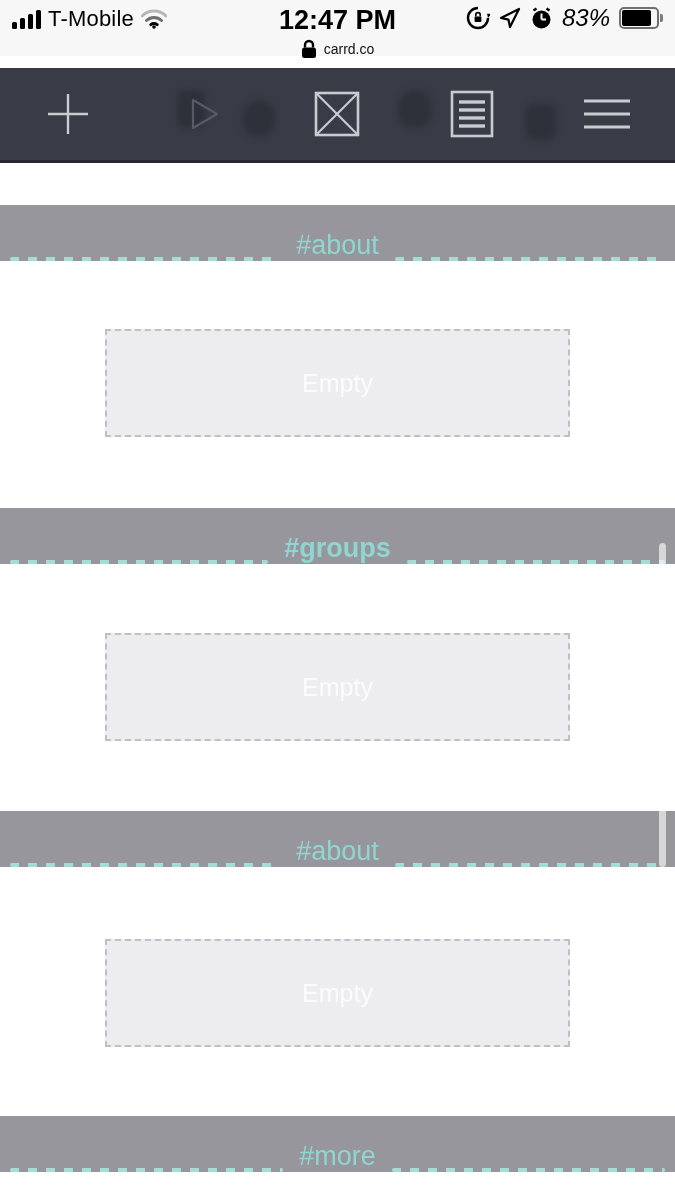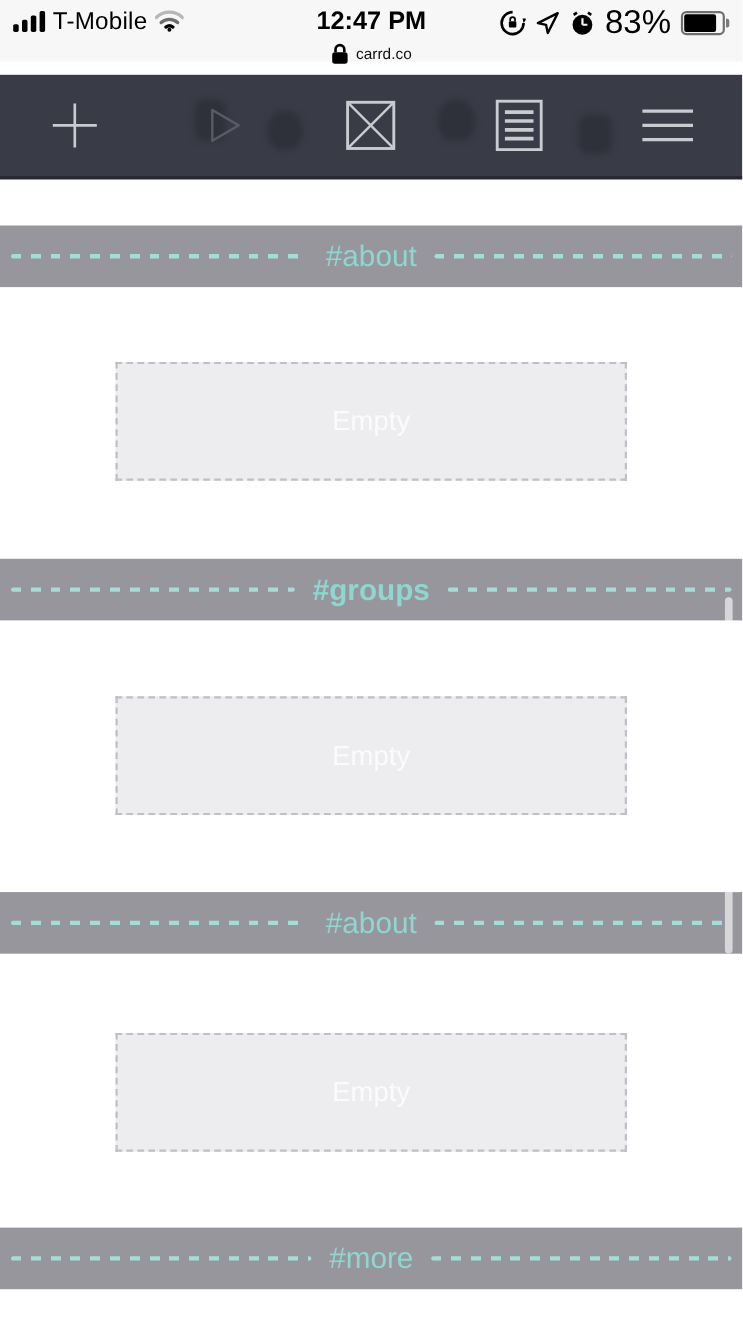--- a/index.html
+++ b/index.html
@@ -10,37 +10,37 @@
   .status-area{position:absolute;left:0;top:0;width:675px;height:56px;background:#f7f7f7;}
   .status-row{position:absolute;left:0;top:0;width:100%;height:34px;}
   .left-cluster{position:absolute;left:12px;top:6px;display:flex;align-items:center;gap:7px;}
   .carrier{font-size:22px;color:#000;letter-spacing:.2px;}
   .sig-bars{display:flex;align-items:flex-end;gap:3px;height:19px;}
   .sig-bars i{display:block;width:5px;background:#000;border-radius:1.5px;}
   .sig-bars i:nth-child(1){height:7px;}
   .sig-bars i:nth-child(2){height:11px;}
   .sig-bars i:nth-child(3){height:15px;}
   .sig-bars i:nth-child(4){height:19px;}
-  .time{position:absolute;left:0;right:0;top:5px;text-align:center;font-size:23px;font-weight:bold;color:#000;}
+  .time{position:absolute;left:0;right:0;top:5px;text-align:center;font-size:27px;font-weight:bold;color:#000;}
   .right-cluster{position:absolute;right:10px;top:4px;display:flex;align-items:center;gap:9px;}
-  .pct{font-size:30px;color:#000;}
+  .pct{font-size:24px;color:#000;font-style:italic;}
   .battery{position:relative;width:46px;height:22px;}
   .battery .body{position:absolute;left:0;top:0;width:40px;height:22px;border:2px solid rgba(0,0,0,.55);border-radius:5px;box-sizing:border-box;}
   .battery .fill{position:absolute;left:3px;top:3px;height:16px;background:#000;border-radius:2px;}
   .battery .tip{position:absolute;right:2px;top:7px;width:3px;height:8px;background:rgba(0,0,0,.5);border-radius:0 2px 2px 0;}
   .url-row{position:absolute;left:0;top:33px;width:100%;height:32px;display:flex;align-items:center;justify-content:center;gap:7px;}
   .url-text{font-size:14px;color:#111;}
 
   
   .toolbar{position:absolute;left:0;top:68px;width:675px;height:95px;background:#393c47;border-bottom:3px solid #262832;box-sizing:border-box;}
   .tb-icon{position:absolute;top:0;height:92px;width:70px;display:flex;align-items:center;justify-content:center;}
   .ghost{position:absolute;background:#2e313a;filter:blur(3px);border-radius:8px;}
 
   
-  .section-bar{position:absolute;left:0;width:675px;height:56px;background:#97969d;display:flex;align-items:center;padding:0 10px;box-sizing:border-box;}
+  .section-bar{position:absolute;left:0;width:675px;height:56px;background:#97969d;display:flex;align-items:flex-end;padding:0 10px;box-sizing:border-box;}
   .dash-line{flex:1;height:4px;background:repeating-linear-gradient(to right,#a4ddd8 0 9px,transparent 9px 18px);border-radius:2px;}
   .section-label{color:#8fd6d1;font-size:27px;padding:0 16px;white-space:nowrap;}
   .empty-box{position:absolute;left:105px;width:465px;height:108px;background:#ededef;border:2px dashed #bfbfc5;box-sizing:border-box;display:flex;align-items:center;justify-content:center;}
   .empty-label{color:#fbfbfc;font-size:25px;}
 
   
   .scroll-thumb{position:absolute;left:659px;top:543px;width:7px;height:324px;background:rgba(255,255,255,.62);border-radius:4px;}
 </style>
 </head>
 <body>

